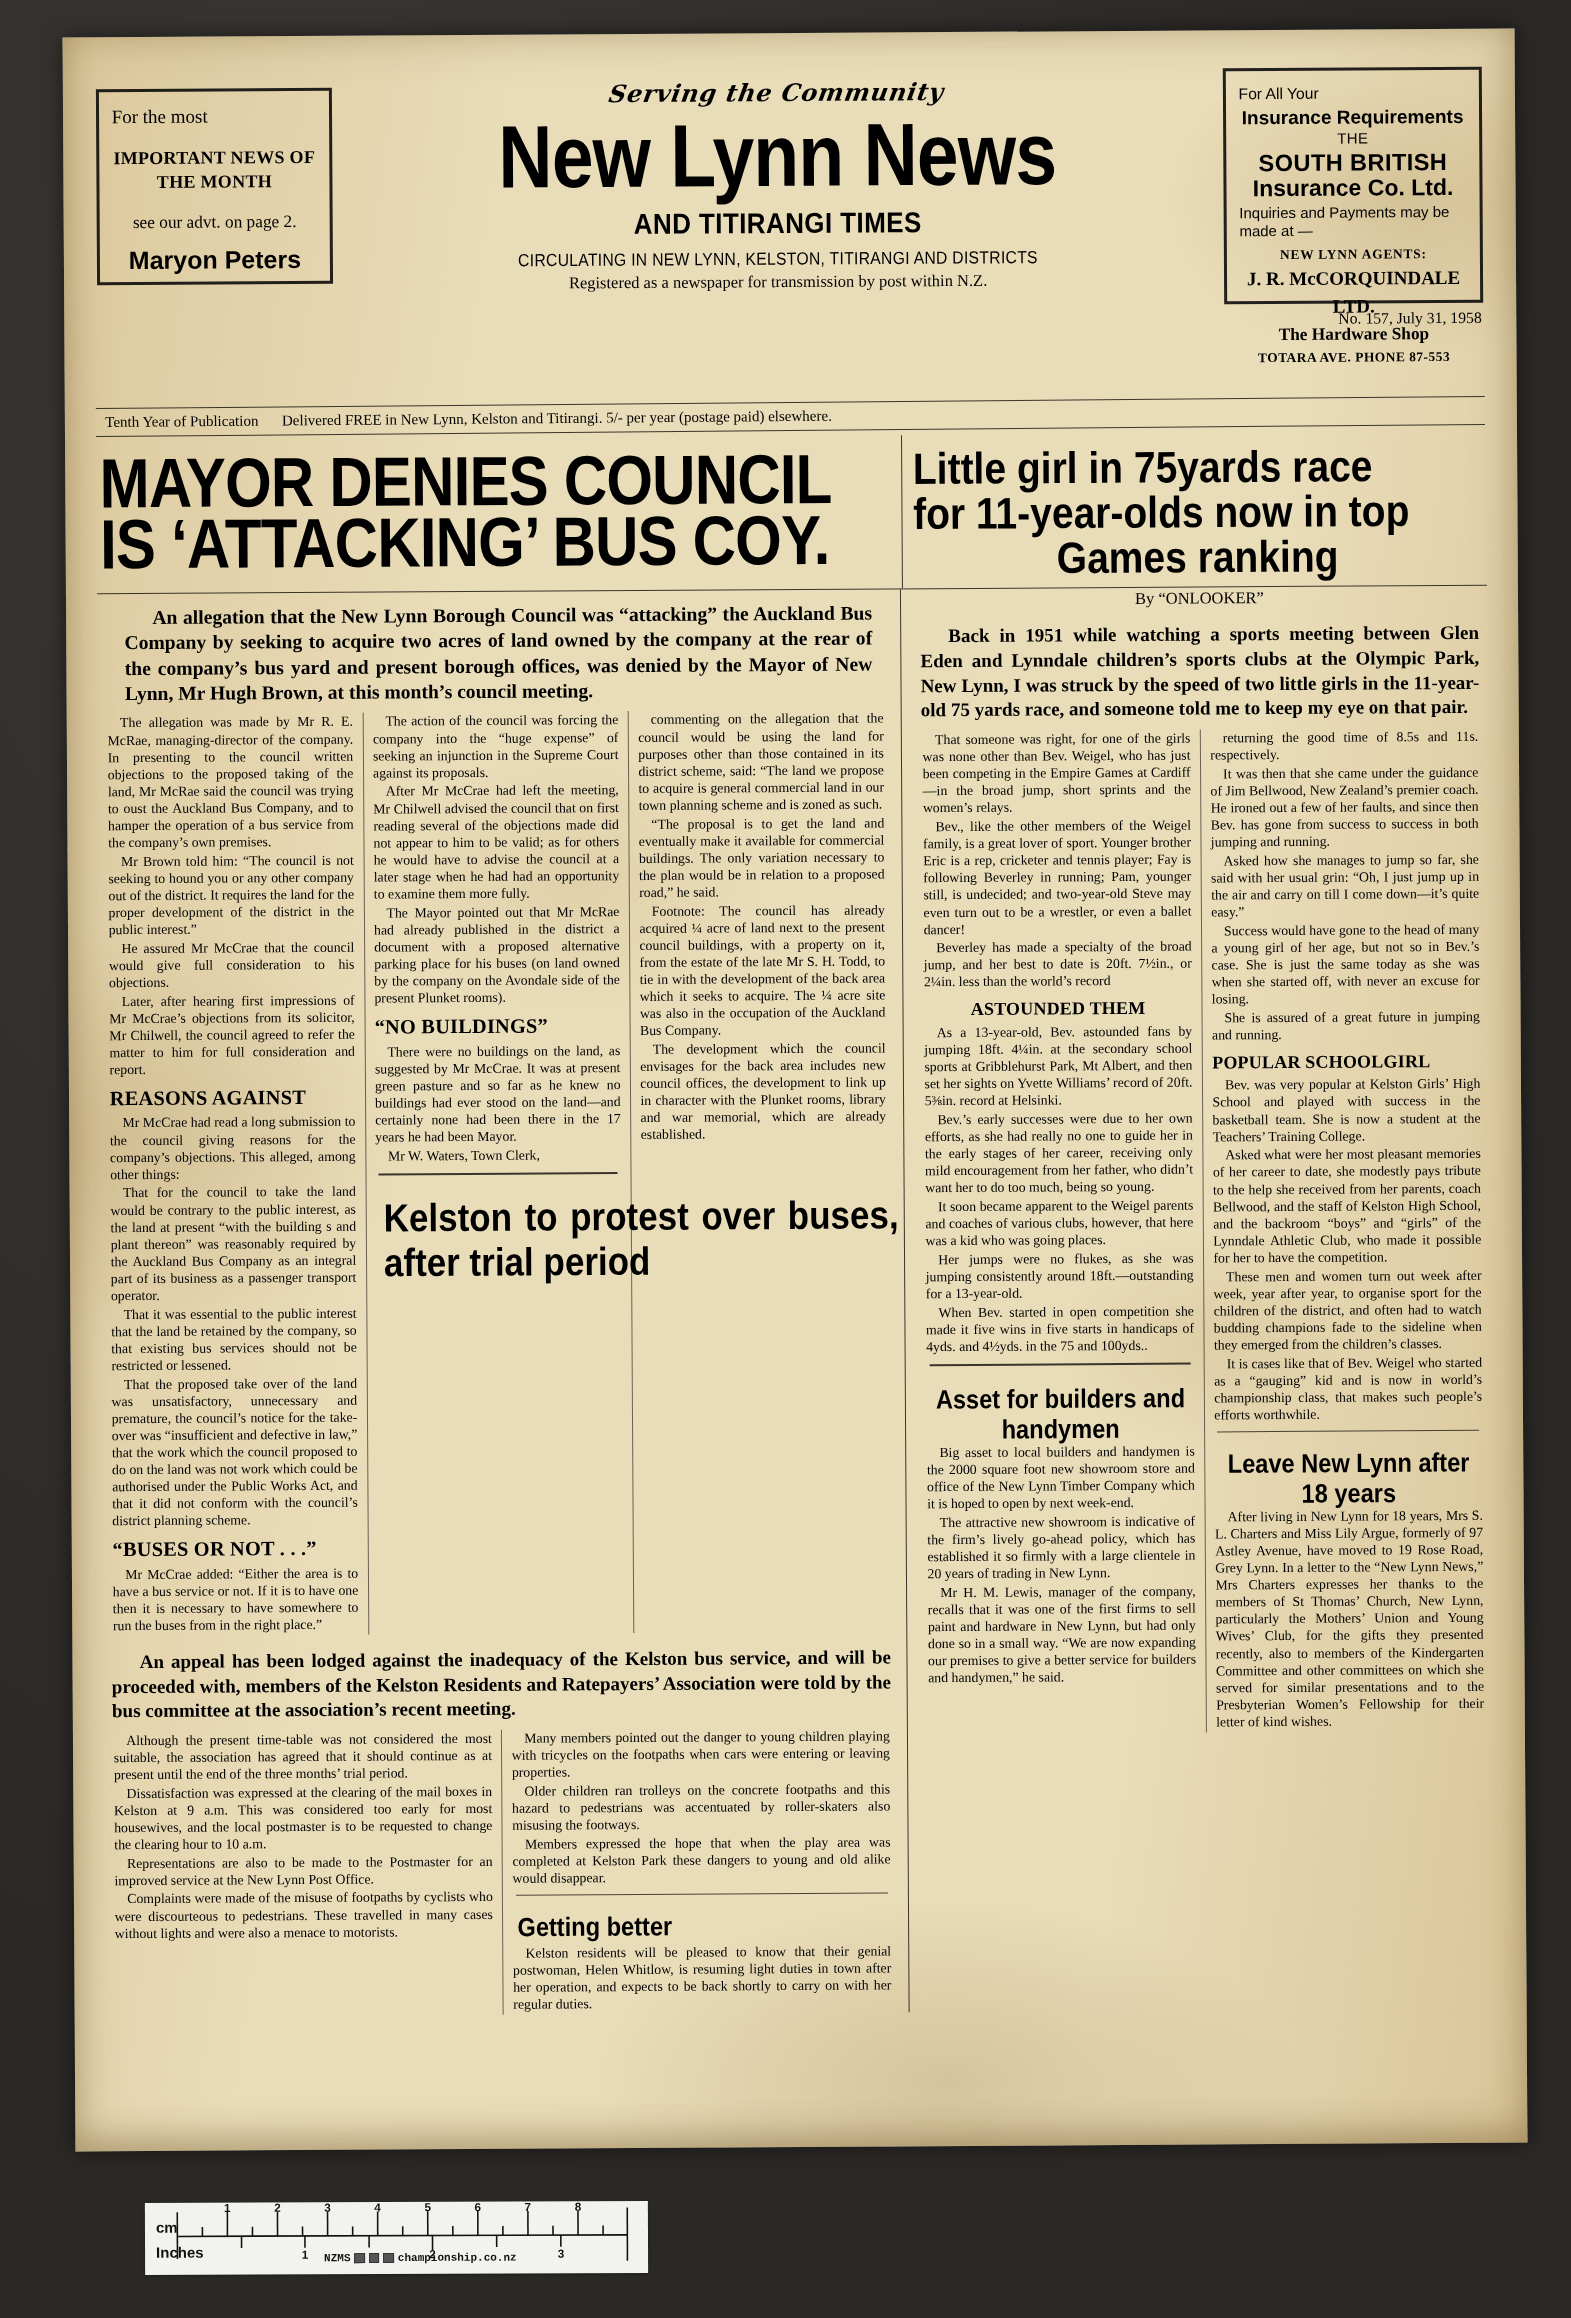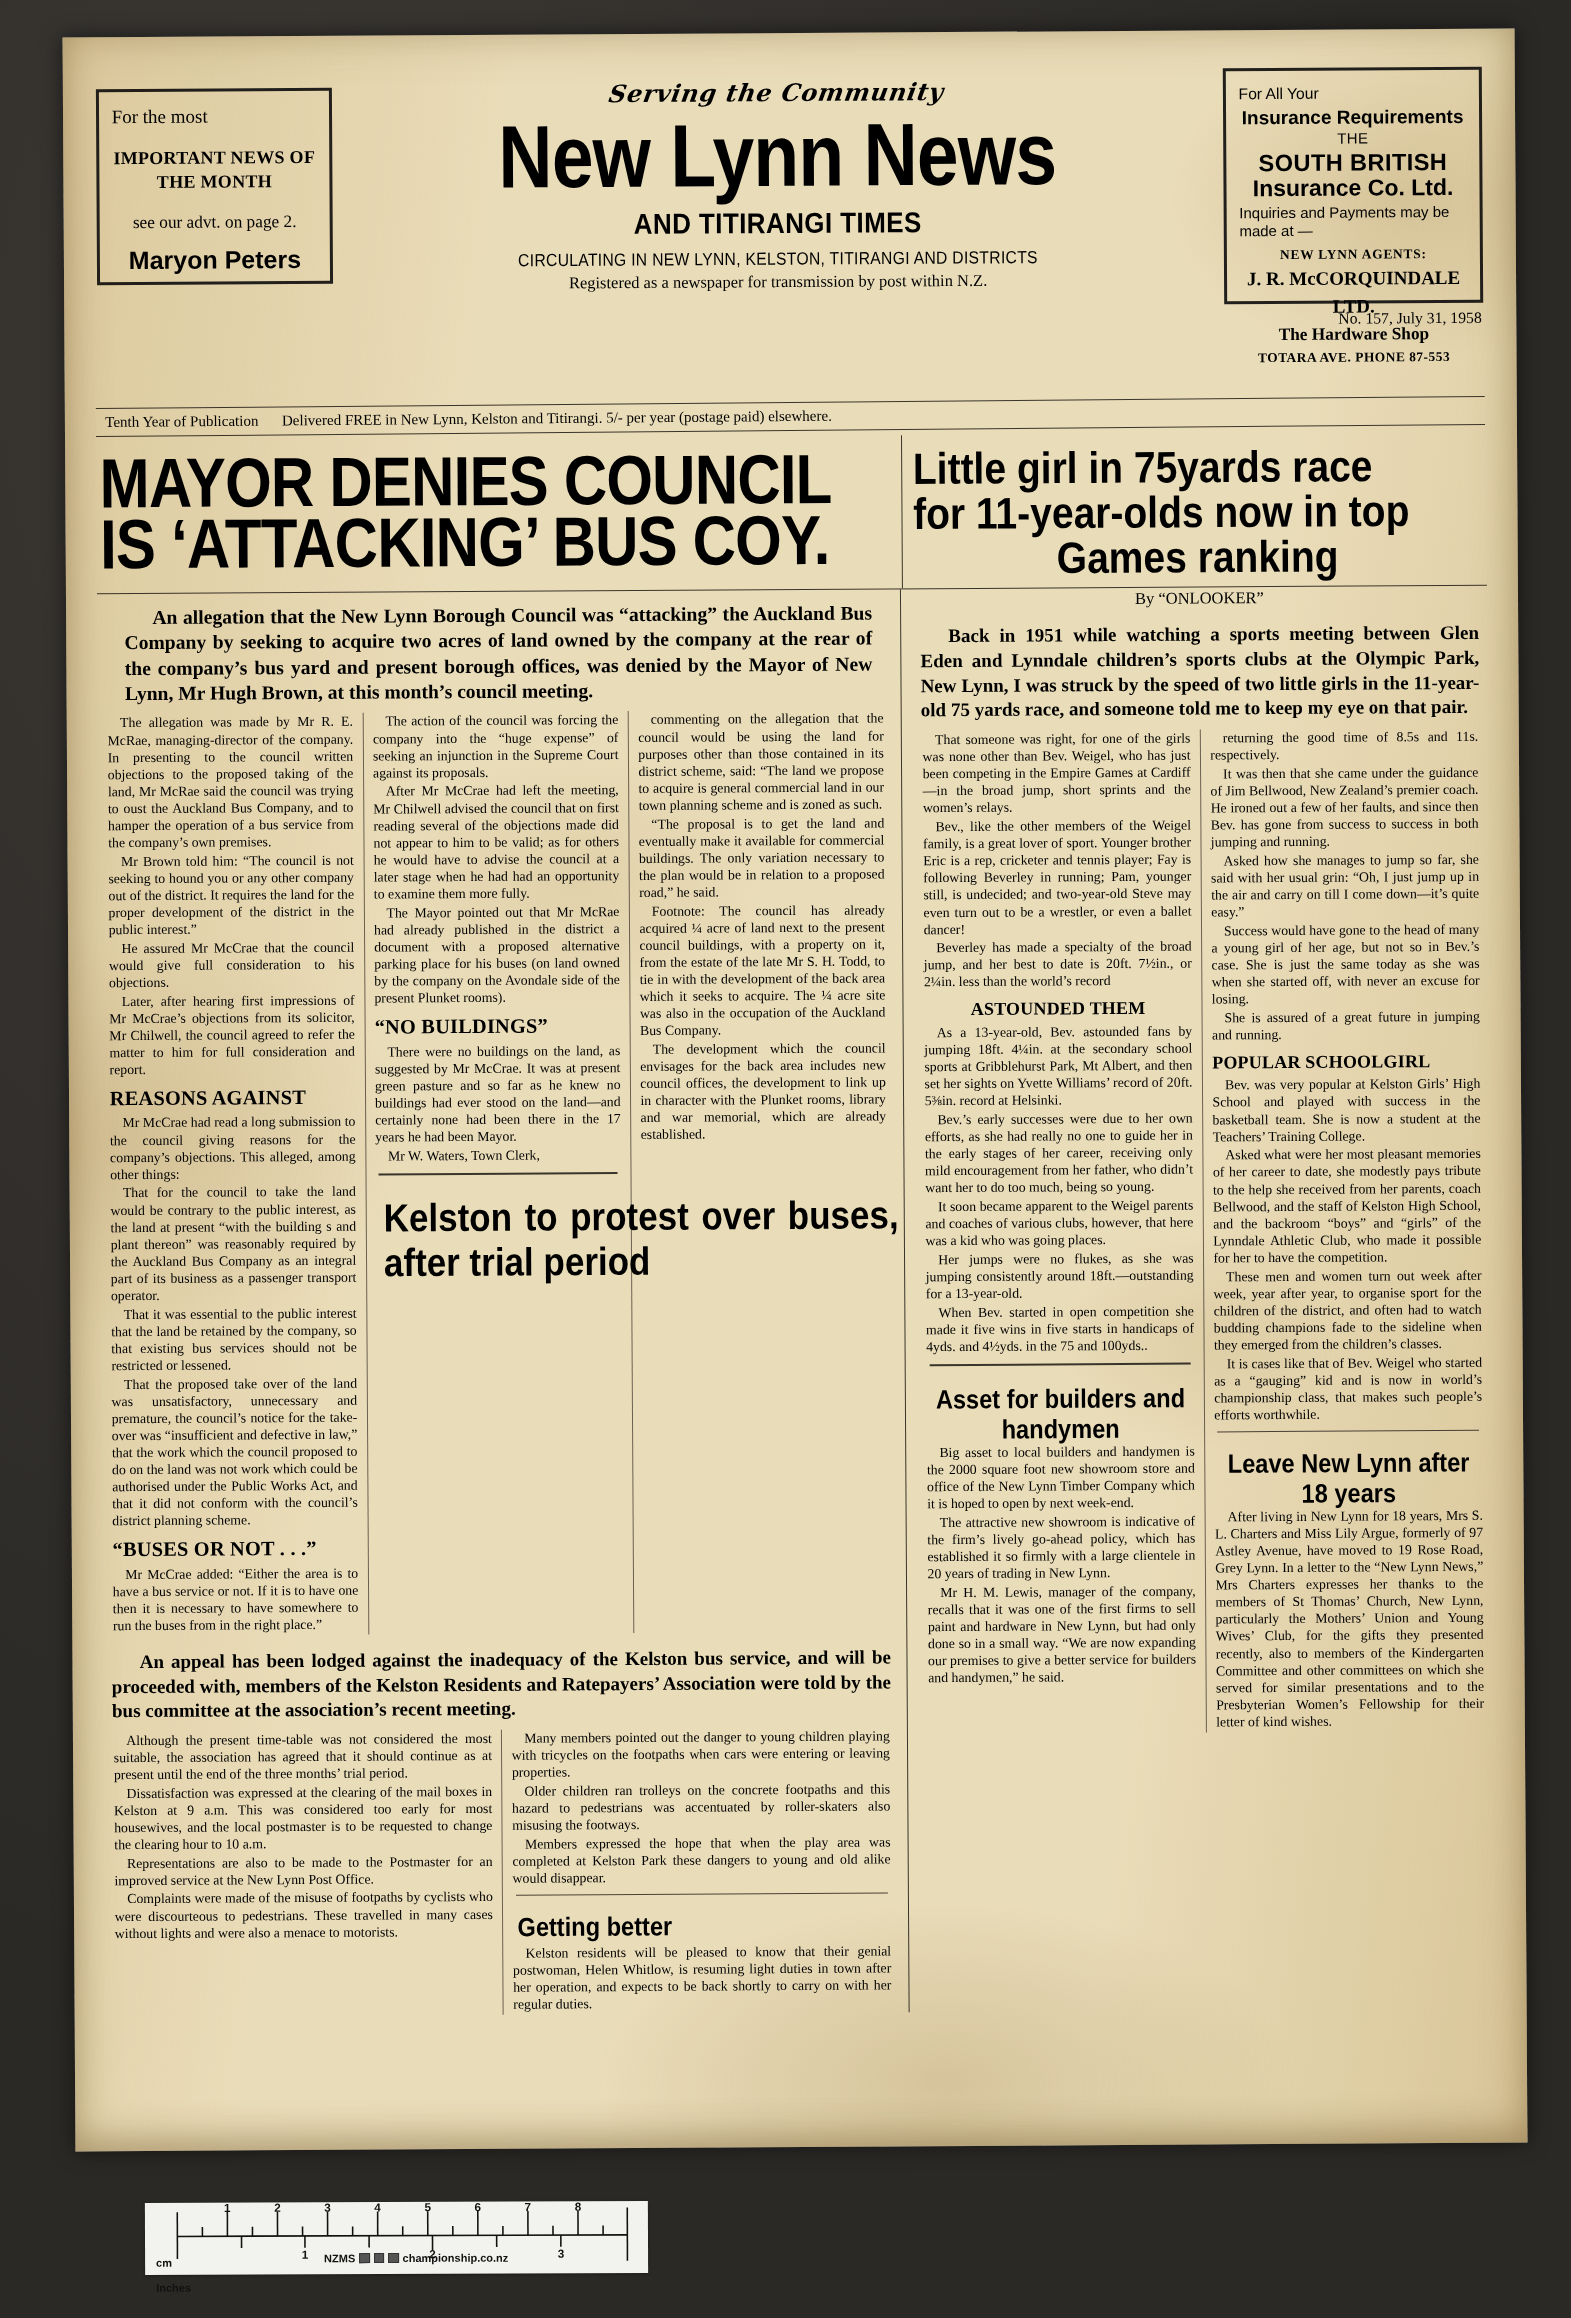--- a/index.html
+++ b/index.html
@@ -249,28 +249,28 @@
     position:absolute;
     left:145px; top:2202px;
     width:503px; height:72px;
     background:#f2f2ee;
     transform:rotate(-0.2deg);
     box-shadow:0 0.8px 3.1px rgba(0,0,0,.4);
   }
   #ruler .rl-label{
     position:absolute;
     font-family:"Liberation Sans", sans-serif;
-    font-size:11px; font-weight:bold; color:#111;margin-top:38px;
+    font-size:15px; font-weight:bold; color:#111;
   }
   #ruler .rl-cm{left:11px; top:15.7px;}
   #ruler .rl-in{left:11px; top:41px;}
   #ruler svg{position:absolute; left:0; top:0;}
   #ruler .rl-brand{
     position:absolute; left:179px; top:50px;
-    font-family:Liberation Sans, sans-serif;
+    font-family:Liberation Mono, monospace;
     font-size:11px; font-weight:bold; color:#111;
     display:flex; align-items:center; gap:3.9px;
   }
   #ruler .rl-brand .sq{
     display:inline-block; width:8.6px; height:8.6px; background:#555;
     border:0.8px solid #333;
   }
   #ruler .rl-site{font-weight:bold;}
 </style>
 </head>

